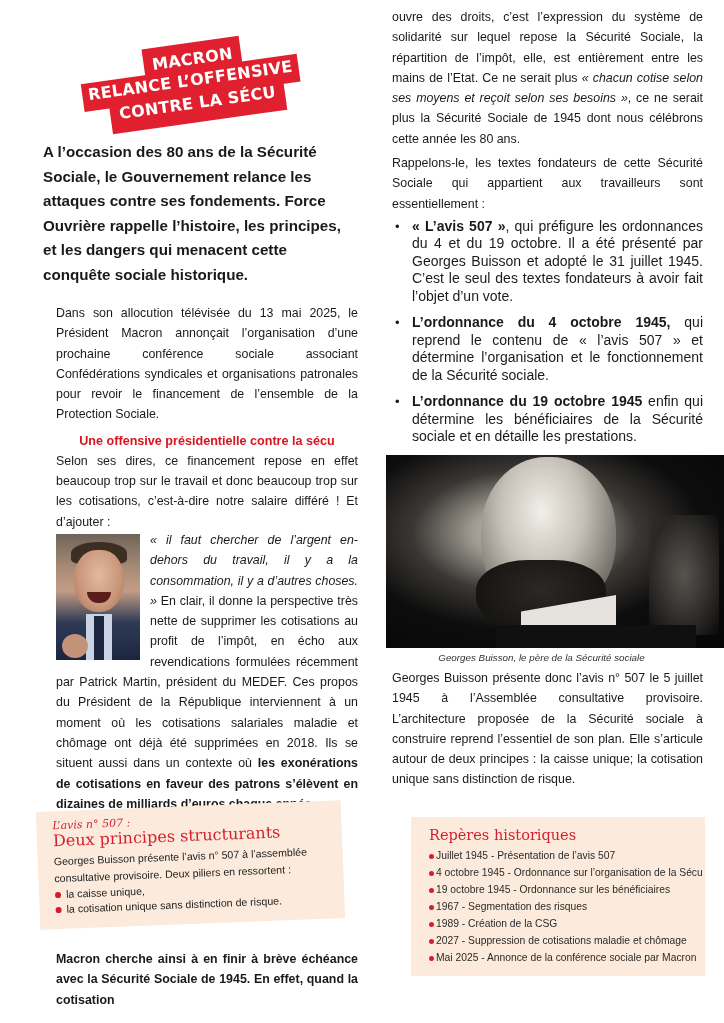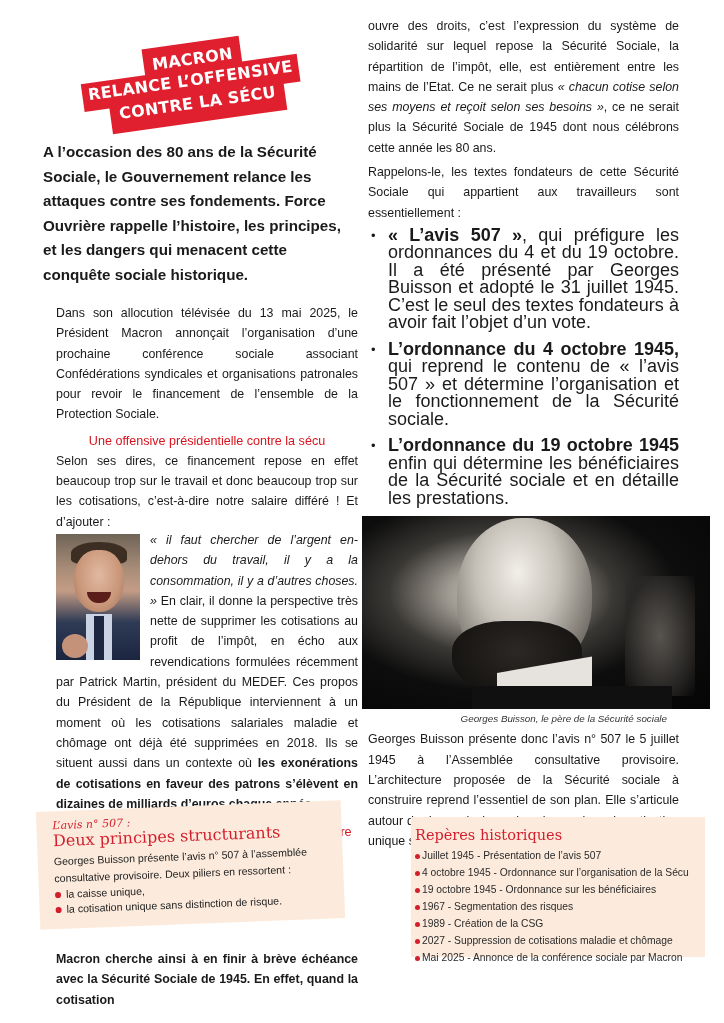--- a/index.html
+++ b/index.html
@@ -15,21 +15,21 @@
 
   
   .banner { position: absolute; left: 82px; top: 30px; width: 230px; height: 110px; transform: rotate(-8deg); }
   .banner .bar { position: absolute; background: #e0202f; color: #fff; font-family: "DejaVu Sans", sans-serif; font-weight: bold; text-align: center; letter-spacing: 0.3px; }
   .banner .b1 { left: 65px; top: 12px; width: 98px; height: 30px; font-size: 16px; line-height: 34px; }
   .banner .b2 { left: 0px; top: 38px; width: 218px; height: 28px; font-size: 16px; line-height: 24px; }
   .banner .b3 { left: 25px; top: 62px; width: 176px; height: 30px; font-size: 16px; line-height: 22px; }
 
   .lede { position: absolute; left: 43px; top: 140px; width: 302px; font-size: 15.2px; line-height: 24.6px; font-weight: bold; text-align: left; }
 
-  .sub-red { color: #d8141e; font-weight: normal; font-size: 12.6px; text-align: center; line-height: 20px; }
+  .sub-red { color: #d8141e; font-weight: bold; font-size: 12.6px; text-align: center; line-height: 20px; }
 
   .photo-macron { float: left; width: 84px; height: 126px; margin: 4px 10px 0 0;
     background: linear-gradient(180deg, #6f6458 0%, #a98d78 28%, #c49c85 45%, #2f3b55 70%, #1c2540 100%); position: relative; overflow: hidden; }
   .photo-macron .face { position:absolute; left: 18px; top: 16px; width: 50px; height: 62px; border-radius: 45% 45% 48% 48%; background: radial-gradient(ellipse at 50% 40%, #e1b9a0 0%, #c99679 60%, #9f7058 100%); }
   .photo-macron .mouth { position:absolute; left: 31px; top: 58px; width: 24px; height: 11px; border-radius: 0 0 12px 12px; background: #5a1d1a; }
   .photo-macron .hair { position:absolute; left: 15px; top: 8px; width: 56px; height: 22px; border-radius: 50% 50% 20% 20%; background: #3d2e23; }
   .photo-macron .shirt { position:absolute; left: 30px; top: 80px; width: 26px; height: 50px; background: #c9d3e3; }
   .photo-macron .tie { position:absolute; left: 38px; top: 82px; width: 10px; height: 48px; background: #1d2640; }
   .photo-macron .fist { position:absolute; left: 6px; top: 100px; width: 26px; height: 24px; border-radius: 50%; background: #c49279; }
 
@@ -40,34 +40,34 @@
   .inset-avis { position: absolute; left: 38px; top: 806px; width: 305px; height: 118px; background: #fcebdc; transform: rotate(-2.2deg); padding: 8px 14px 0 16px; }
   .inset-avis .kicker { font-family: "DejaVu Serif", serif; font-style: italic; color: #d31f2d; font-size: 11px; }
   .inset-avis .title { font-family: "DejaVu Serif", serif; color: #d31f2d; font-size: 16px; line-height: 18px; font-weight: normal; }
   .inset-avis .txt { font-size: 10.6px; line-height: 17px; color: #222; margin-top: 3px; }
   .inset-avis ul { list-style: none; }
   .inset-avis li { font-size: 10.6px; line-height: 15px; color: #222; }
   .dot { display: inline-block; width: 6px; height: 6px; border-radius: 50%; background: #d31f2d; margin-right: 5px; vertical-align: middle; }
 
   
   ul.bullets { list-style: none; margin-top: 4px; }
-  ul.bullets li { position: relative; padding-left: 20px; font-size: 18px; line-height: 17.5px; text-align: justify; margin-bottom: 9px; }
+  ul.bullets li { position: relative; padding-left: 20px; font-size: 14px; line-height: 17.5px; text-align: justify; margin-bottom: 9px; }
   ul.bullets li::before { content: "•"; position: absolute; left: 3px; top: 0; font-size: 13px; }
 
   .photo-buisson { width: 348px; height: 193px; margin-left: -6px; margin-top: 8px; position: relative; overflow: hidden;
     background: radial-gradient(ellipse at 40% 40%, #d9d6cf 0%, #9f9a91 18%, #3a3835 38%, #0d0d0d 60%, #050505 100%); }
   .photo-buisson .head { position: absolute; left: 95px; top: 2px; width: 135px; height: 155px; border-radius: 48% 48% 45% 45%; background: radial-gradient(ellipse at 45% 35%, #f2efe9 0%, #c5c0b7 40%, #6e6a63 80%, #2a2826 100%); }
   .photo-buisson .beard { position: absolute; left: 90px; top: 105px; width: 130px; height: 75px; border-radius: 40% 40% 50% 50%; background: radial-gradient(ellipse at 50% 40%, #2b2825 0%, #141210 80%); }
   .photo-buisson .collar { position: absolute; left: 135px; top: 140px; width: 95px; height: 55px; background: #e6e3de; clip-path: polygon(0 30%, 100% 0, 100% 100%, 0 100%); }
   .photo-buisson .coat { position: absolute; left: 110px; top: 170px; width: 200px; height: 40px; background: #101010; }
   .photo-buisson .blur { position: absolute; right: 15px; top: 60px; width: 70px; height: 120px; background: radial-gradient(ellipse, #6a6560 0%, #2a2826 70%, transparent 100%); opacity: 0.8; }
-  .caption { font-size: 9.8px; font-style: italic; color: #333; text-align: right; padding-right: 12px; margin-top: 3px; line-height: 13px; }
+  .caption { font-size: 9.8px; font-style: italic; color: #333; text-align: center; padding-right: 12px; margin-top: 3px; line-height: 13px; }
 
   
-  .reperes { position: absolute; left: 411px; top: 817px; width: 294px; height: 140px; background: #fcebdc; padding: 8px 0 0 4px; }
+  .reperes { position: absolute; left: 411px; top: 817px; width: 294px; height: 159px; background: #fcebdc; padding: 8px 0 0 18px; }
   .reperes .title { font-family: "DejaVu Serif", serif; color: #d31f2d; font-size: 14.5px; line-height: 20px; margin-bottom: 2px; }
   .reperes li { list-style: none; font-size: 10.3px; line-height: 17px; color: #2a2a2a; white-space: nowrap; }
   .reperes .dot { width: 5px; height: 5px; margin-right: 2px; }
 </style>
 </head>
 <body>
 
 <div class="banner">
   <div class="bar b2">RELANCE L’OFFENSIVE</div>
   <div class="bar b1">MACRON</div>
@@ -105,21 +105,21 @@
   <ul>
     <li><span class="dot"></span><span>la caisse unique,</span></li>
     <li><span class="dot"></span><span>la cotisation unique sans distinction de risque.</span></li>
   </ul>
 </div>
 
 <div class="col col-left" style="top:929px;font-weight:bold;">
   <p class="body">Macron cherche ainsi à en finir à brève échéance avec la Sécurité Sociale de 1945. En effet, quand la cotisation</p>
 </div>
 
-<div class="col col-right" style="top:16px;">
+<div class="col col-right" style="top:7px;margin-left:24px;">
   <p class="body">
     <span>ouvre des droits, c’est l’expression du système de solidarité sur lequel repose la Sécurité Sociale, la répartition de l’impôt, elle, est entièrement entre les mains de l’Etat. Ce ne serait plus </span><i>« chacun cotise selon ses moyens et reçoit selon ses besoins »</i><span>, ce ne serait plus la Sécurité Sociale de 1945 dont nous célébrons cette année les 80 ans.</span>
   </p>
   <p class="body">Rappelons-le, les textes fondateurs de cette Sécurité Sociale qui appartient aux travailleurs sont essentiellement :</p>
   <ul class="bullets">
     <li><b>« L’avis 507 »</b><span>, qui préfigure les ordonnances du 4 et du 19 octobre. Il a été présenté par Georges Buisson et adopté le 31 juillet 1945. C’est le seul des textes fondateurs à avoir fait l’objet d’un vote.</span></li>
     <li><b>L’ordonnance du 4 octobre 1945,</b><span> qui reprend le contenu de « l’avis 507 » et détermine l’organisation et le fonctionnement de la Sécurité sociale.</span></li>
     <li><b>L’ordonnance du 19 octobre 1945</b><span> enfin qui détermine les bénéficiaires de la Sécurité sociale et en détaille les prestations.</span></li>
   </ul>
   <div class="photo-buisson">

